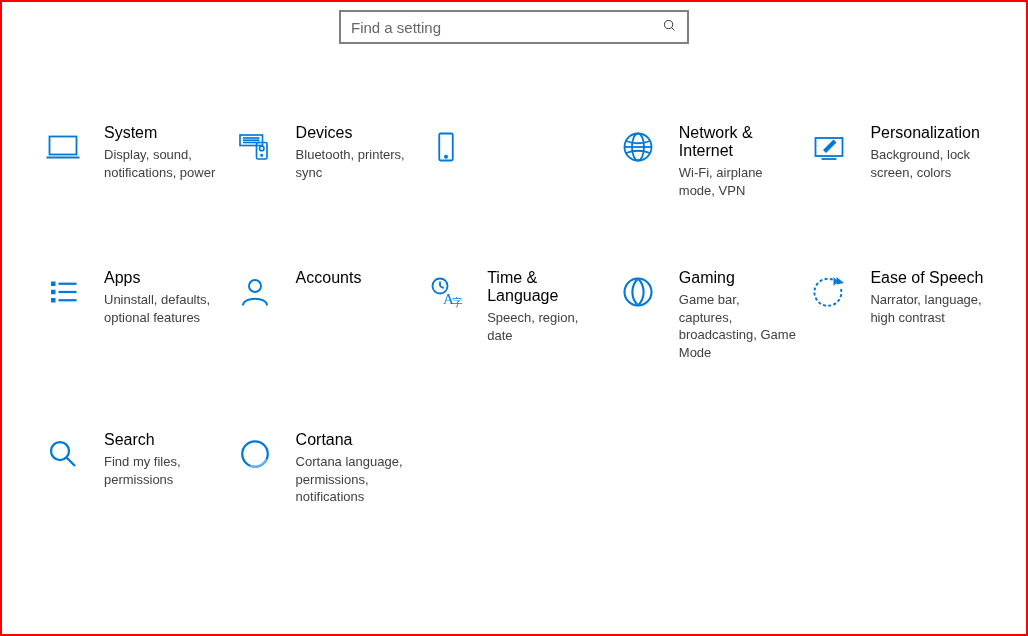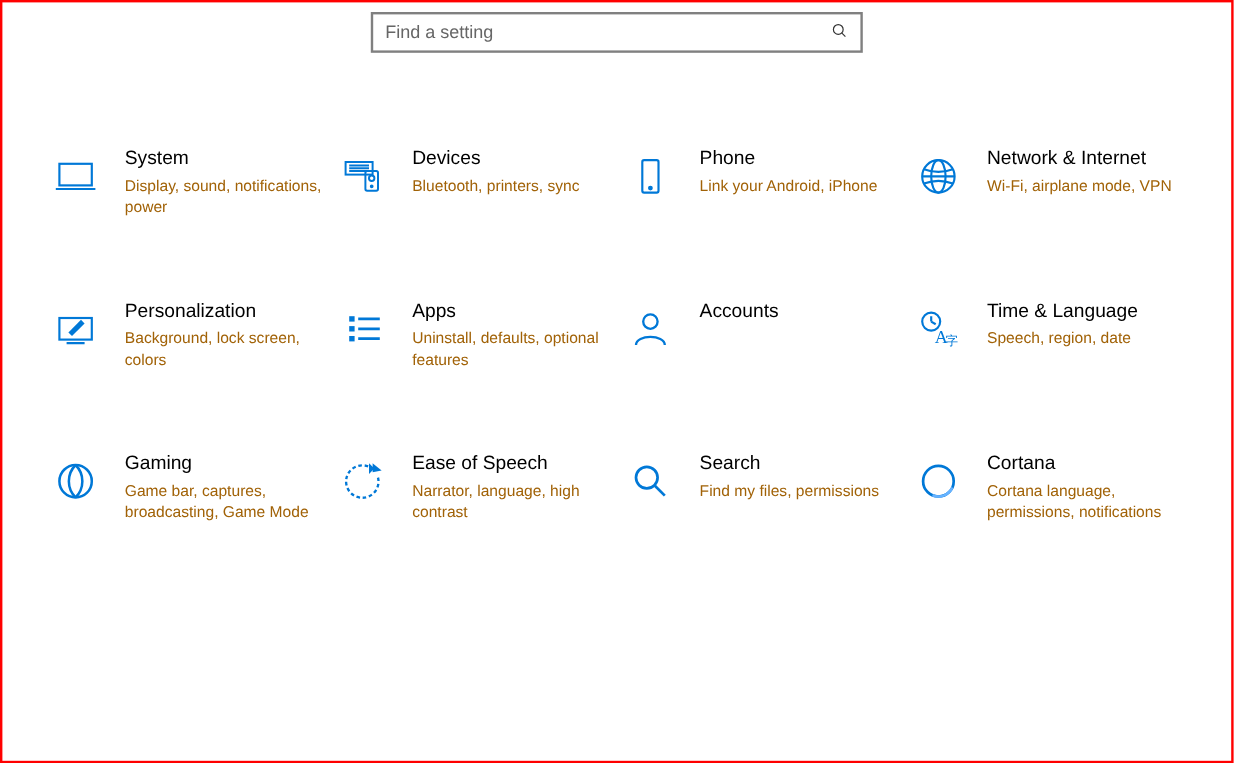--- a/index.html
+++ b/index.html
@@ -11,42 +11,42 @@
       border: 2px solid #ff0000;
       position: relative;
       overflow: hidden;
     }
     .search-wrap {
       display: flex;
       justify-content: center;
       padding-top: 8px;
     }
     .search-box {
-      width: 410px;
+      width: 350px;
       height: 34px;
       border: 2px solid #808080;
       display: flex;
       align-items: center;
       padding: 0 10px;
       font-size: 15px;
       color: #555;
       justify-content: space-between;
     }
     .search-box input {
       border: none;
       outline: none;
       font-size: 15px;
       color: #333;
       width: 360px;
       font-family: inherit;
     }
     .search-box input::placeholder { color: #666; }
     .grid {
       display: grid;
-      grid-template-columns: repeat(4, 1fr);
+      grid-template-columns: repeat(5, 1fr);
       column-gap: 10px;
       row-gap: 70px;
       padding: 80px 38px 0 38px;
     }
     .tile {
       display: flex;
       align-items: flex-start;
       cursor: pointer;
     }
     .icon-box {
@@ -60,21 +60,21 @@
     }
     .icon-box svg { width: 36px; height: 36px; }
     .tile-text { max-width: 220px; }
     .tile-title {
       font-size: 16px;
       color: #000;
       margin-bottom: 4px;
     }
     .tile-desc {
       font-size: 13px;
-      color: #a16207;
+      color: #404040;
       line-height: 1.35;
     }
   </style>
 </head>
 <body>
 
 <div class="search-wrap">
   <div class="search-box">
     <input type="text" placeholder="Find a setting" style="">
     <span>
@@ -119,24 +119,20 @@
     </div>
   </div>
 
   <div class="tile">
     <div class="icon-box">
       <svg viewBox="0 0 48 48" fill="none" stroke="#0078D7" stroke-width="2.4">
         <rect x="15" y="6" width="18" height="36" rx="2"></rect>
           <circle cx="24" cy="37" r="1.5" fill="#0078D7"></circle>
       </svg>
     </div>
-    <div class="tile-text">
-      <div class="tile-title">Phone</div>
-      <div class="tile-desc">Link your Android, iPhone</div>
-    </div>
   </div>
 
   <div class="tile">
     <div class="icon-box">
       <svg viewBox="0 0 48 48" fill="none" stroke="#0078D7" stroke-width="2.4">
         <circle cx="24" cy="24" r="18"></circle>
         <ellipse cx="24" cy="24" rx="8" ry="18"></ellipse>
         <line x1="6" y1="24" x2="42" y2="24"></line>
         <path d="M8 16 Q24 22 40 16"></path>
           <path d="M8 32 Q24 26 40 32"></path>

